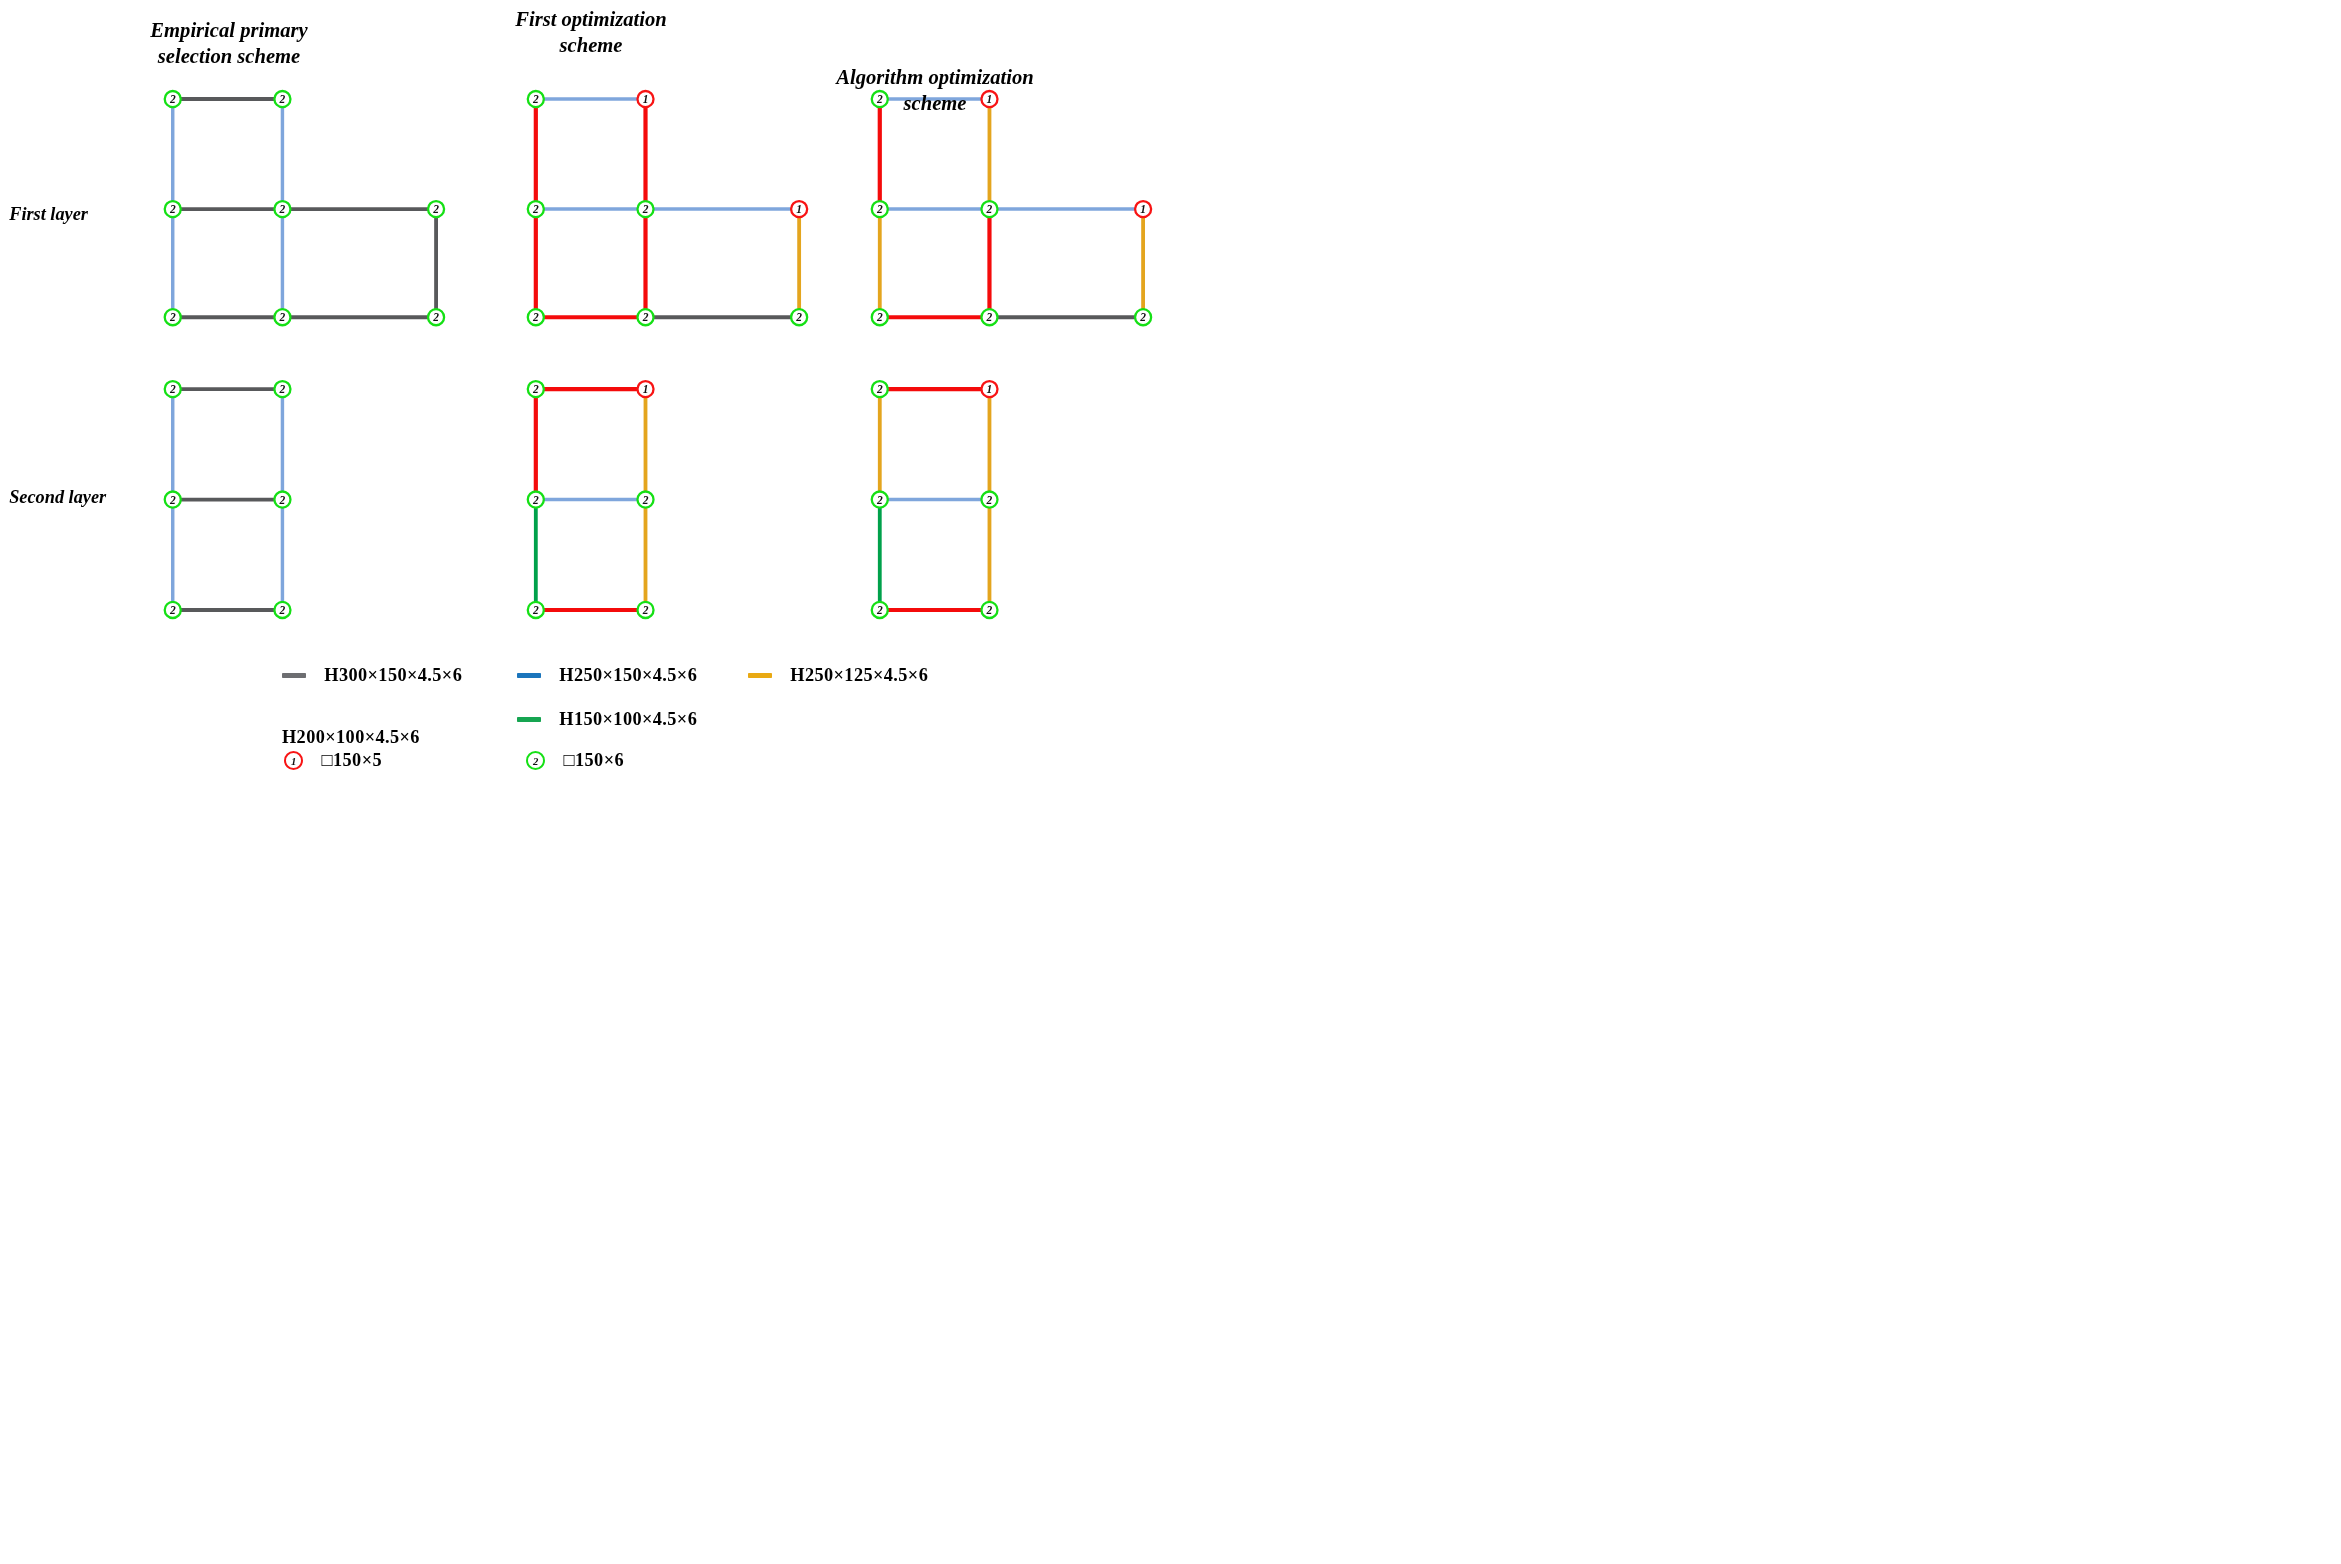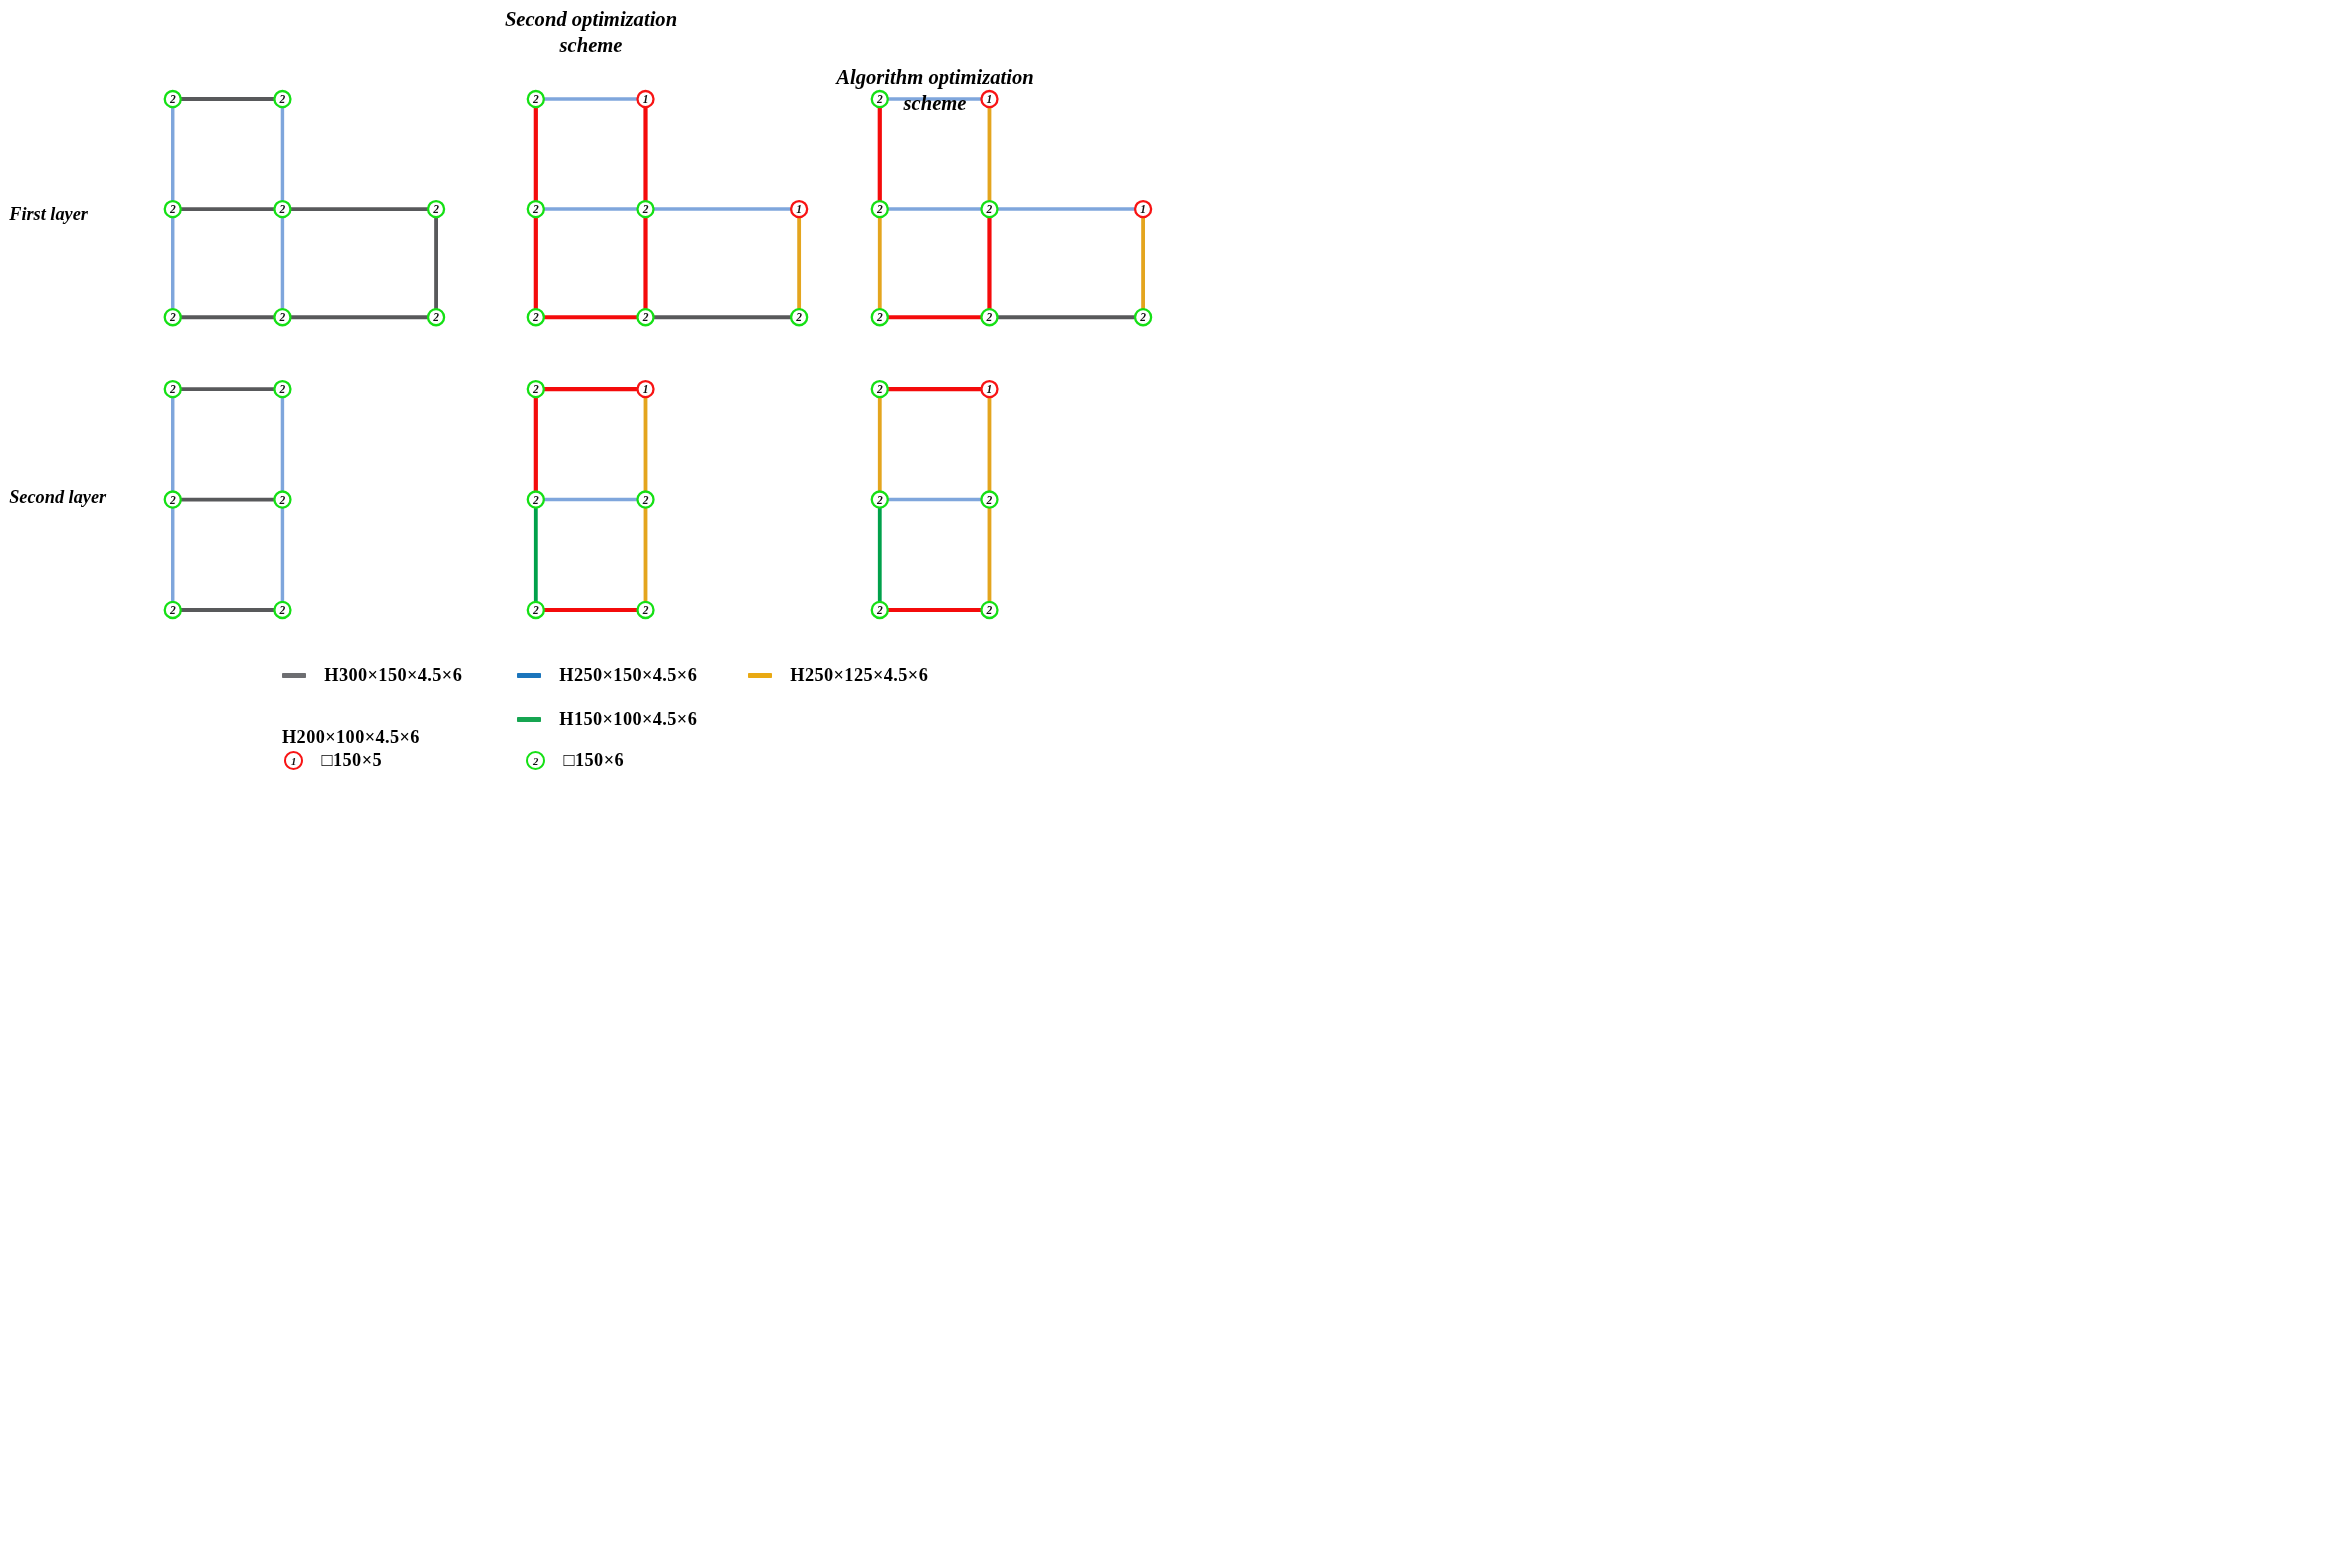--- a/index.html
+++ b/index.html
@@ -161,22 +161,26 @@
       <circle cx="1151" cy="653.5" r="10.5" fill="#ffffff" stroke="#15E015" stroke-width="3"></circle>
       <text x="1151" y="653.5" dy="0.36em" text-anchor="middle" fill="#111111" font-size="15" font-weight="bold" font-style="italic" font-family="&quot;Liberation Serif&quot;,&quot;DejaVu Serif&quot;,serif">2</text>
       <circle cx="1294.5" cy="653.5" r="10.5" fill="#ffffff" stroke="#15E015" stroke-width="3"></circle>
       <text x="1294.5" y="653.5" dy="0.36em" text-anchor="middle" fill="#111111" font-size="15" font-weight="bold" font-style="italic" font-family="&quot;Liberation Serif&quot;,&quot;DejaVu Serif&quot;,serif">2</text>
       <circle cx="1151" cy="798" r="10.5" fill="#ffffff" stroke="#15E015" stroke-width="3"></circle>
       <text x="1151" y="798" dy="0.36em" text-anchor="middle" fill="#111111" font-size="15" font-weight="bold" font-style="italic" font-family="&quot;Liberation Serif&quot;,&quot;DejaVu Serif&quot;,serif">2</text>
       <circle cx="1294.5" cy="798" r="10.5" fill="#ffffff" stroke="#15E015" stroke-width="3"></circle>
       <text x="1294.5" y="798" dy="0.36em" text-anchor="middle" fill="#111111" font-size="15" font-weight="bold" font-style="italic" font-family="&quot;Liberation Serif&quot;,&quot;DejaVu Serif&quot;,serif">2</text>
     </svg>
 
+  <div class="col-title" id="title-empirical">
+    <span>Empirical primary</span><br>
+    <span>selection scheme</span>
+  </div>
   <div class="col-title" id="title-manual">
-    <span>Second optimization</span><br>
+    <span>First optimization</span><br>
     <span>scheme</span>
   </div>
   <div class="col-title" id="title-algorithm">
     <span>Algorithm optimization</span><br>
     <span>scheme</span>
   </div>
 
   <div class="row-label" id="row-label-first">First layer</div>
   <div class="row-label" id="row-label-second">Second layer</div>
 

